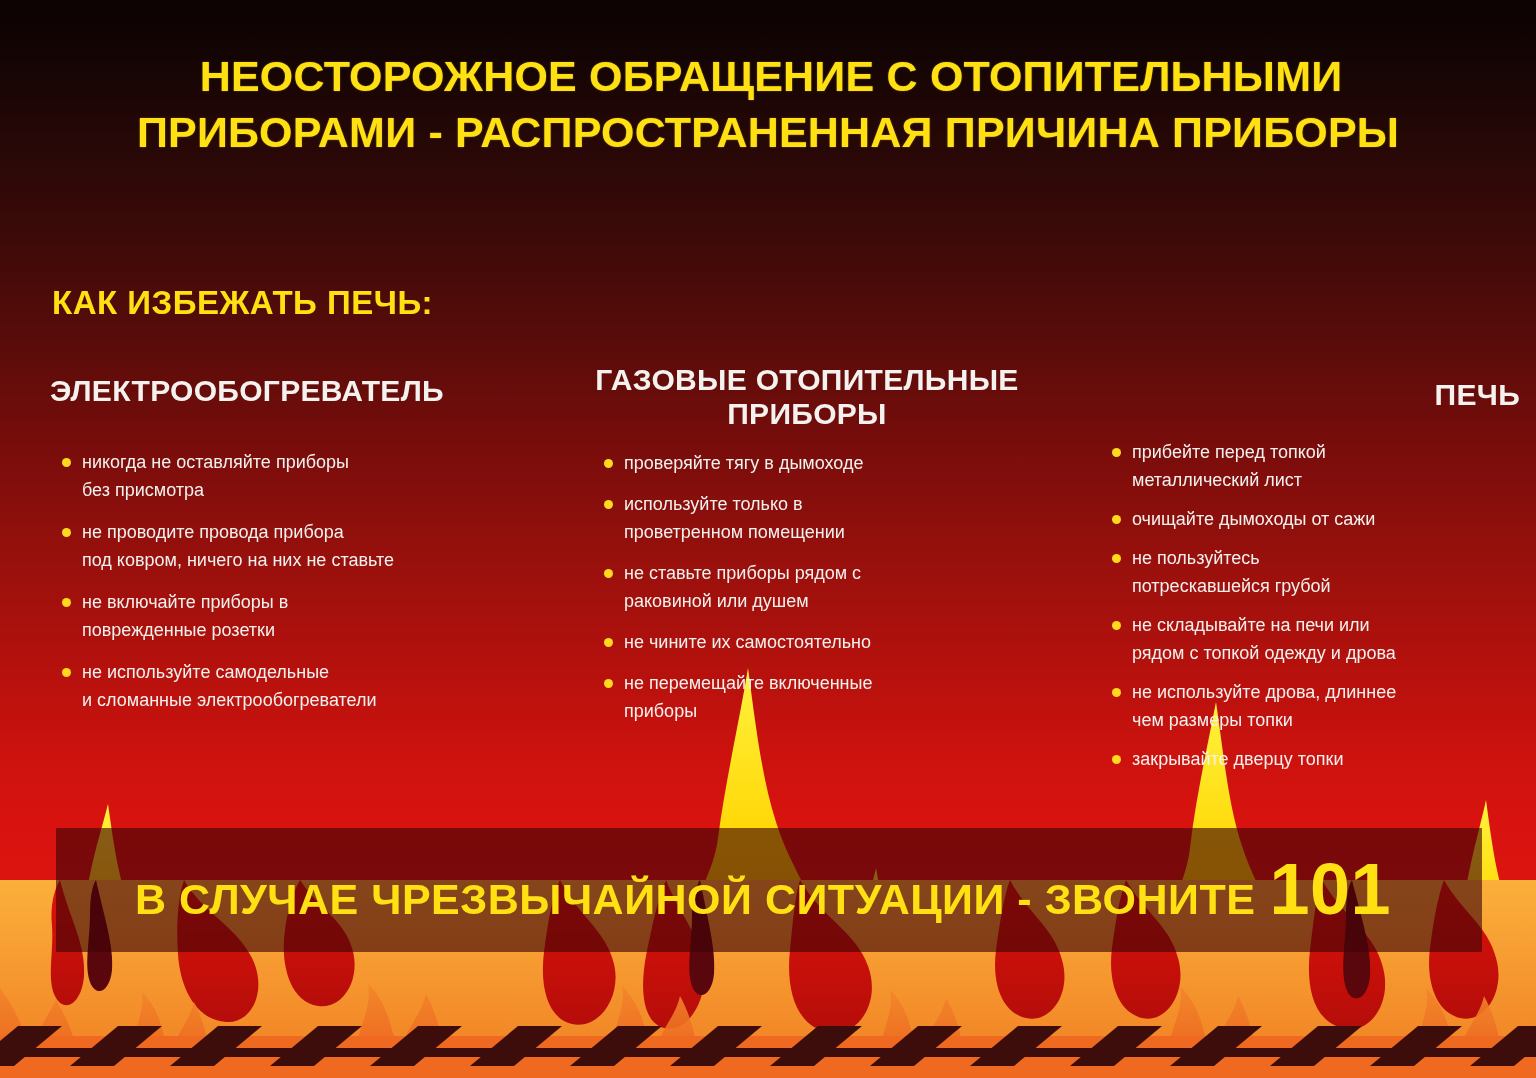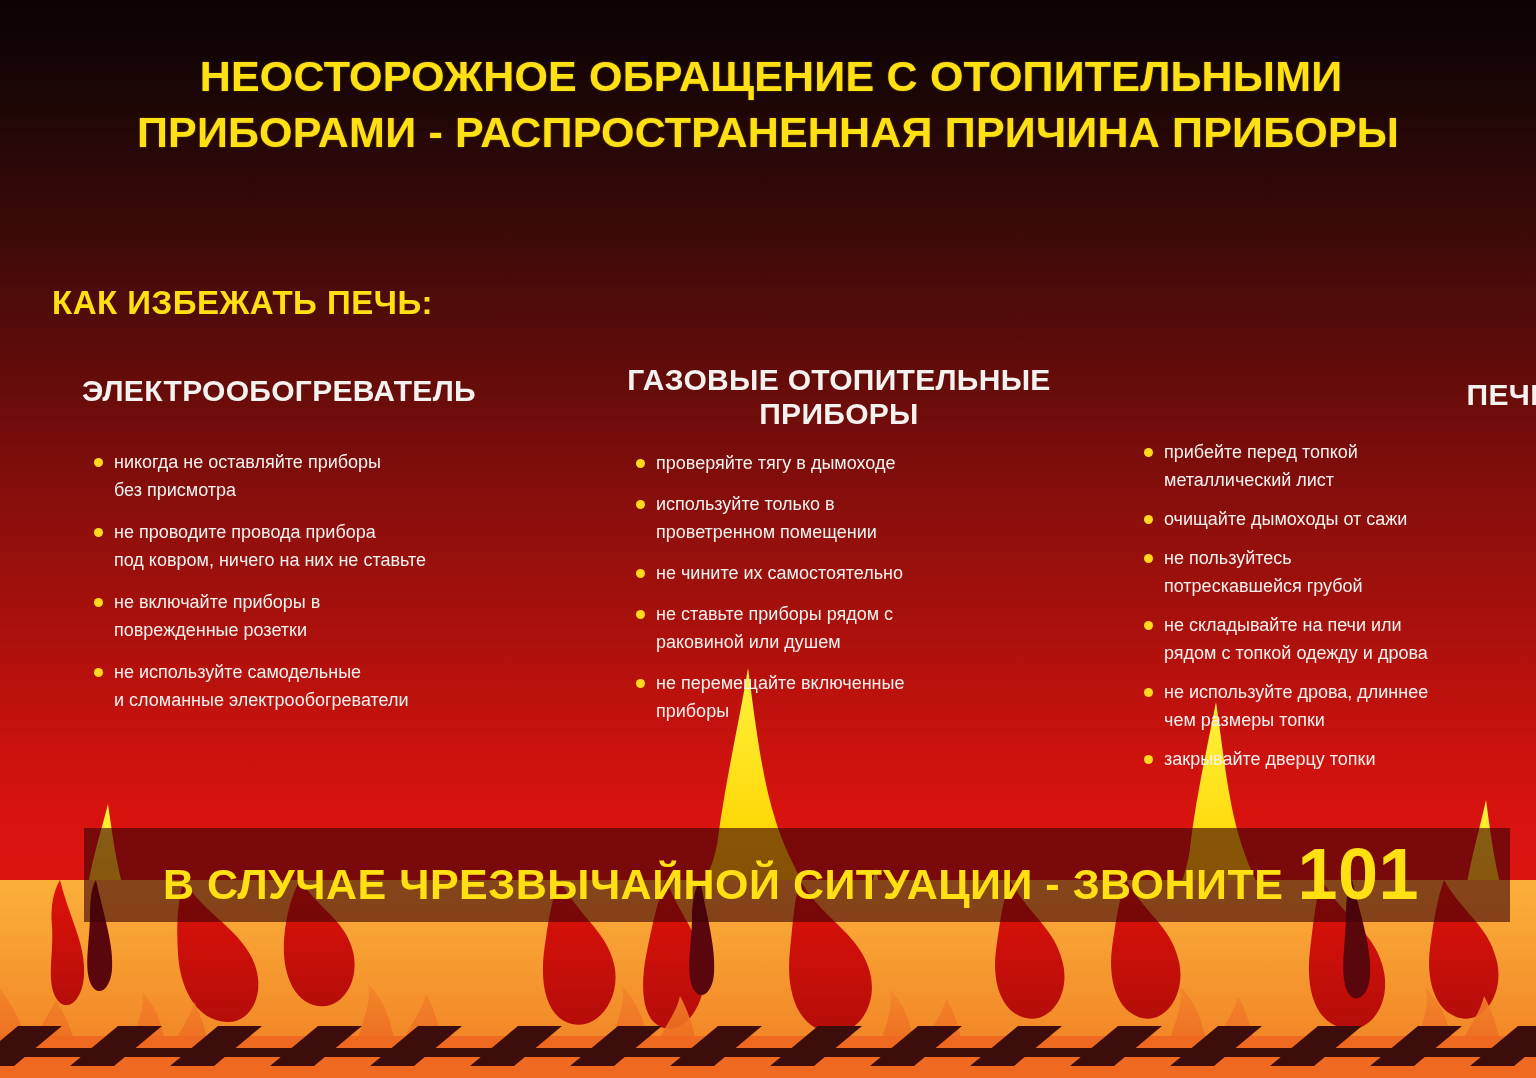--- a/index.html
+++ b/index.html
@@ -69,21 +69,20 @@
     font-weight: bold;
     font-size: 33px;
     letter-spacing: 0.5px;
     z-index: 5;
   }
 
   
   .col {
     position: absolute;
     z-index: 5;
-    margin-left: 32px;
   }
   .col-head {
     color: #f4f2ef;
     font-weight: bold;
     font-size: 30px;
     line-height: 34px;
     letter-spacing: 0.3px;
   }
   .col1 { left: 50px;   top: 374px; width: 520px; }
   .col2 { left: 592px;  top: 363px; width: 430px; }
@@ -123,27 +122,26 @@
   .col1 ul.bullets li { margin-bottom: 14px; }
   .col2 ul.bullets li { margin-bottom: 13px; }
   .col3 ul.bullets li { margin-bottom: 11px; }
 
   
   #banner {
     position: absolute;
     left: 56px;
     top: 828px;
     width: 1426px;
-    height: 94px;
+    height: 124px;
     background: rgba(62, 3, 7, 0.62);
     z-index: 8;
     display: flex;
     align-items: center;
     justify-content: center;
-    margin-left: 28px;
   }
   .banner-text {
     color: #ffe013;
     font-weight: bold;
     font-size: 43px;
     letter-spacing: 0.5px;
     white-space: nowrap;
     display: flex;
     align-items: baseline;
     gap: 14px;
@@ -332,23 +330,23 @@
     </ul>
   </div>
 
   <div class="col col2">
     <div class="col-head" style="white-space:pre-line;">ГАЗОВЫЕ ОТОПИТЕЛЬНЫЕ
 ПРИБОРЫ</div>
     <ul class="bullets">
       <li>проверяйте тягу в дымоходе</li>
       <li>используйте только в
 проветренном помещении</li>
-      <li>не чините их самостоятельно</li>
       <li>не ставьте приборы рядом с
 раковиной или душем</li>
+      <li>не чините их самостоятельно</li>
       <li>не перемещайте включенные
 приборы</li>
     </ul>
   </div>
 
   <div class="col col3">
     <div class="col-head">ПЕЧЬ</div>
     <ul class="bullets">
       <li>прибейте перед топкой
 металлический лист</li>

